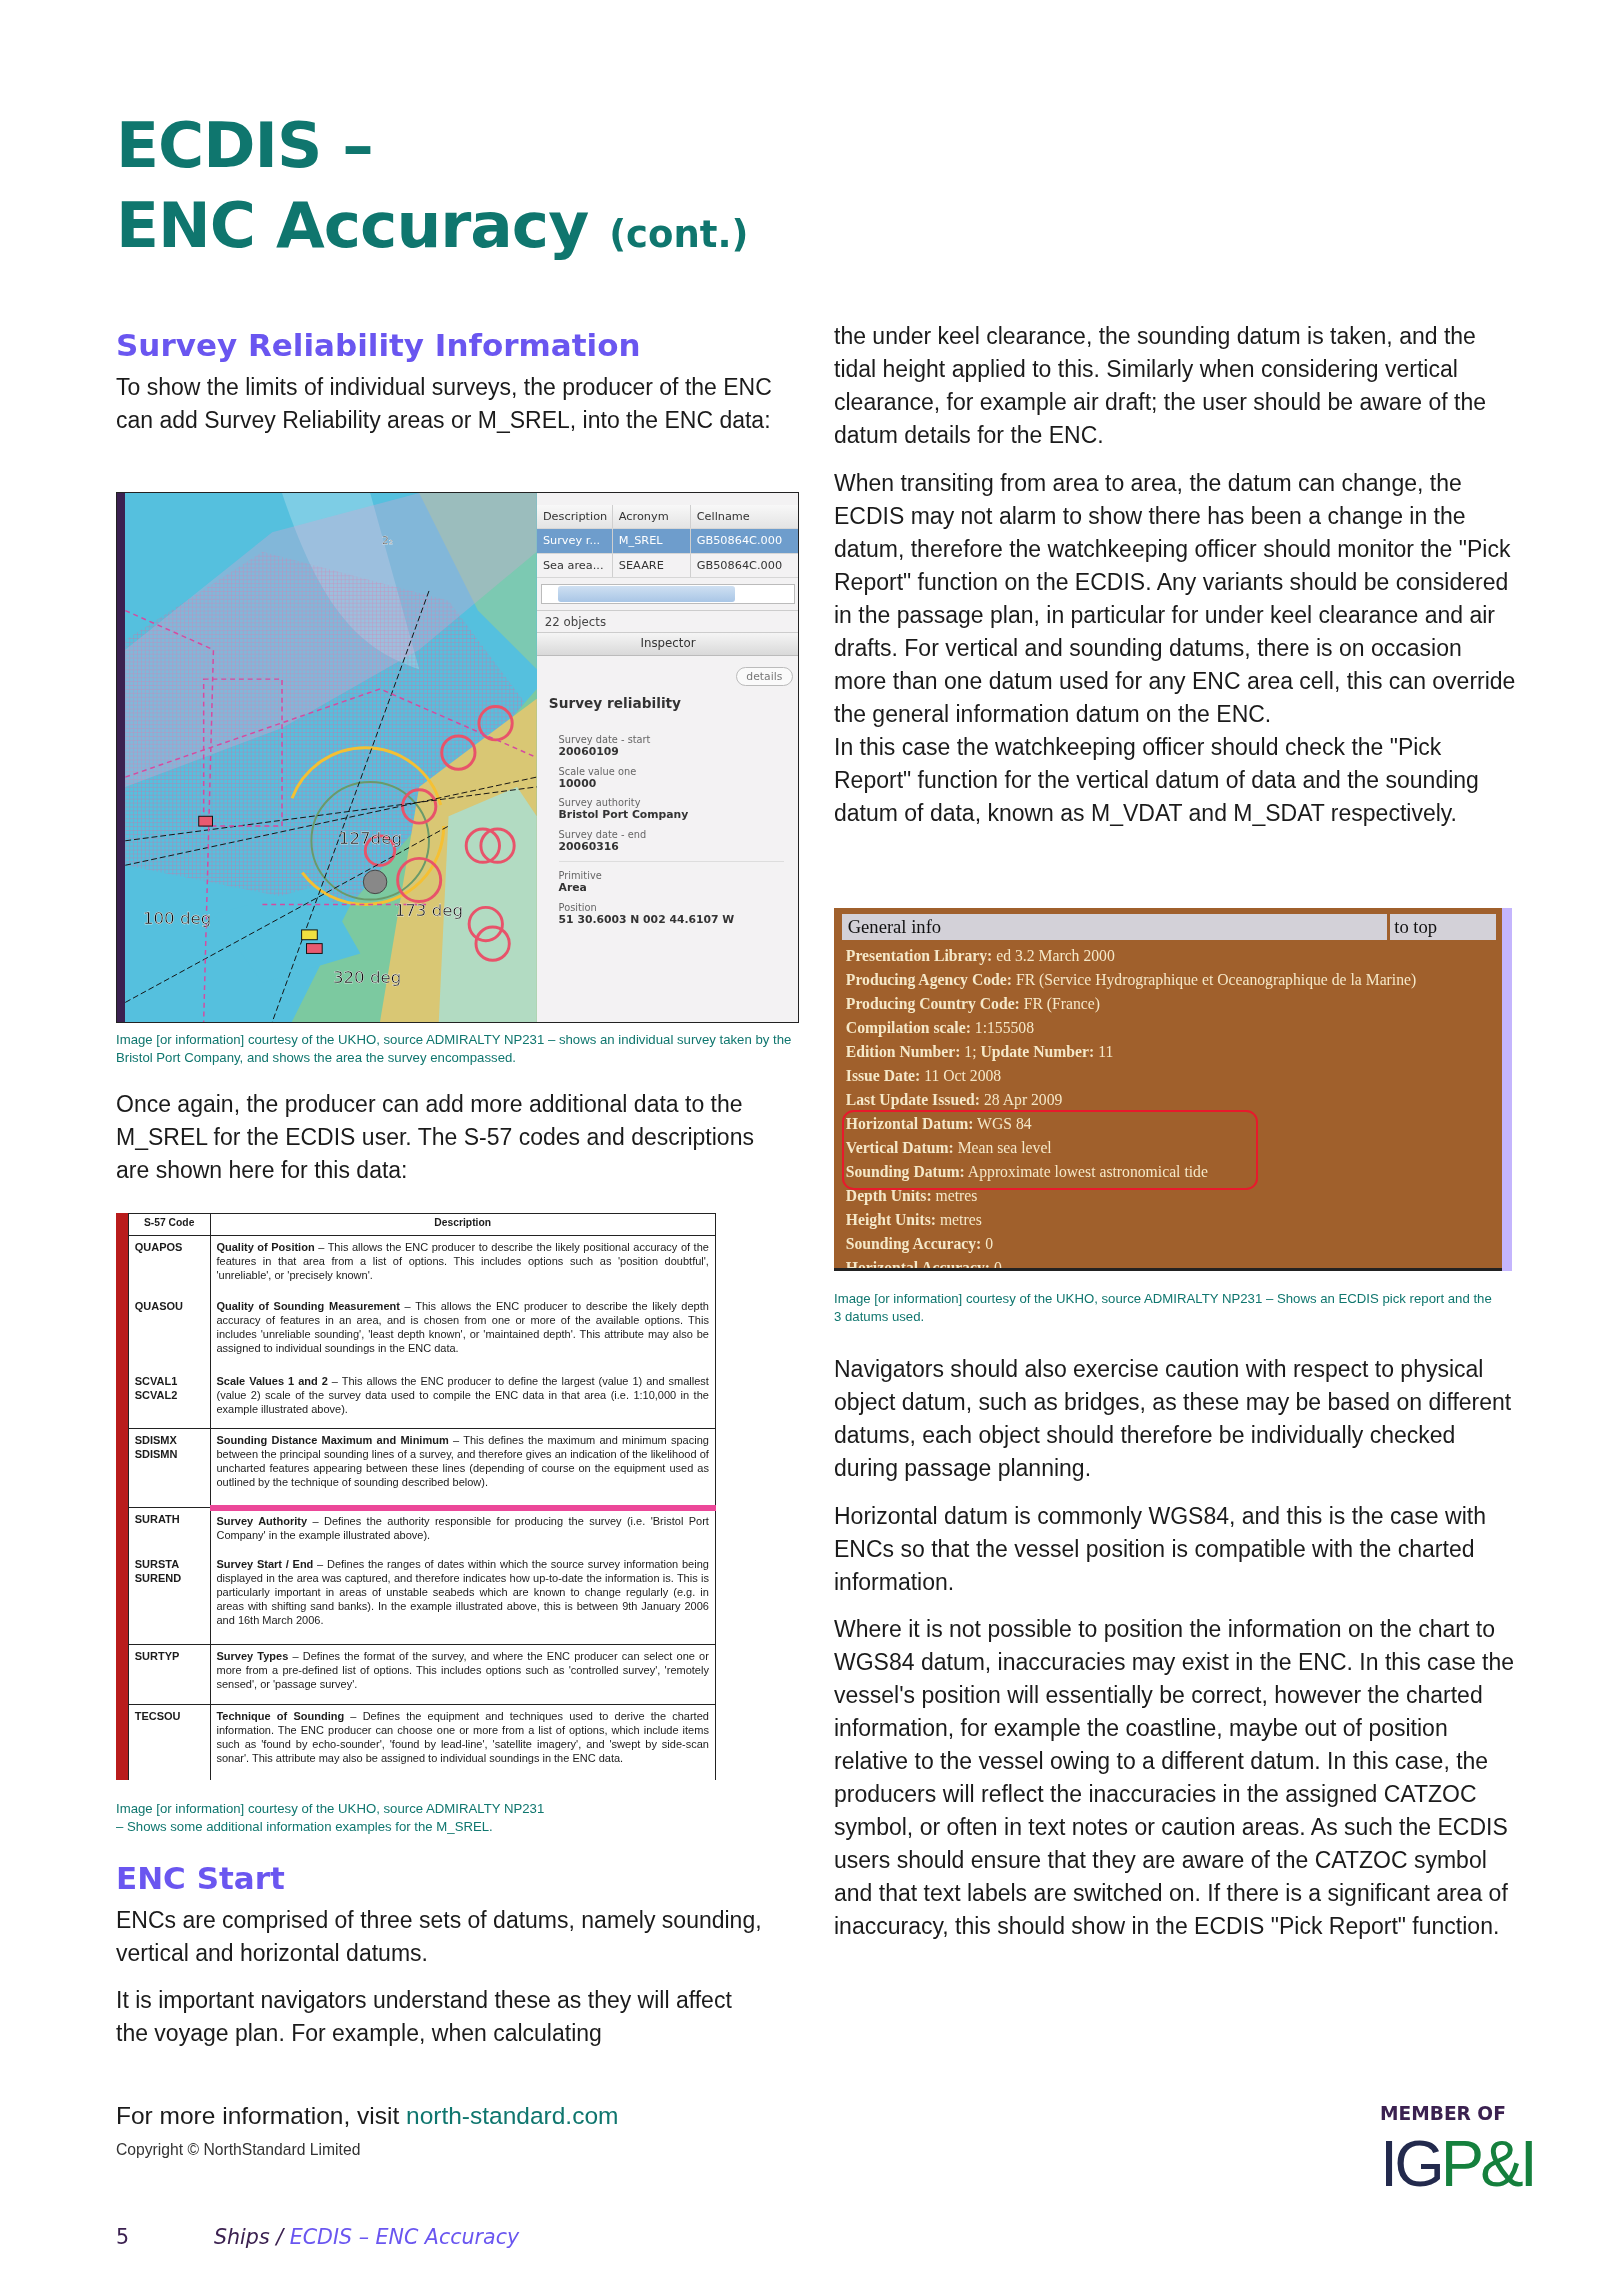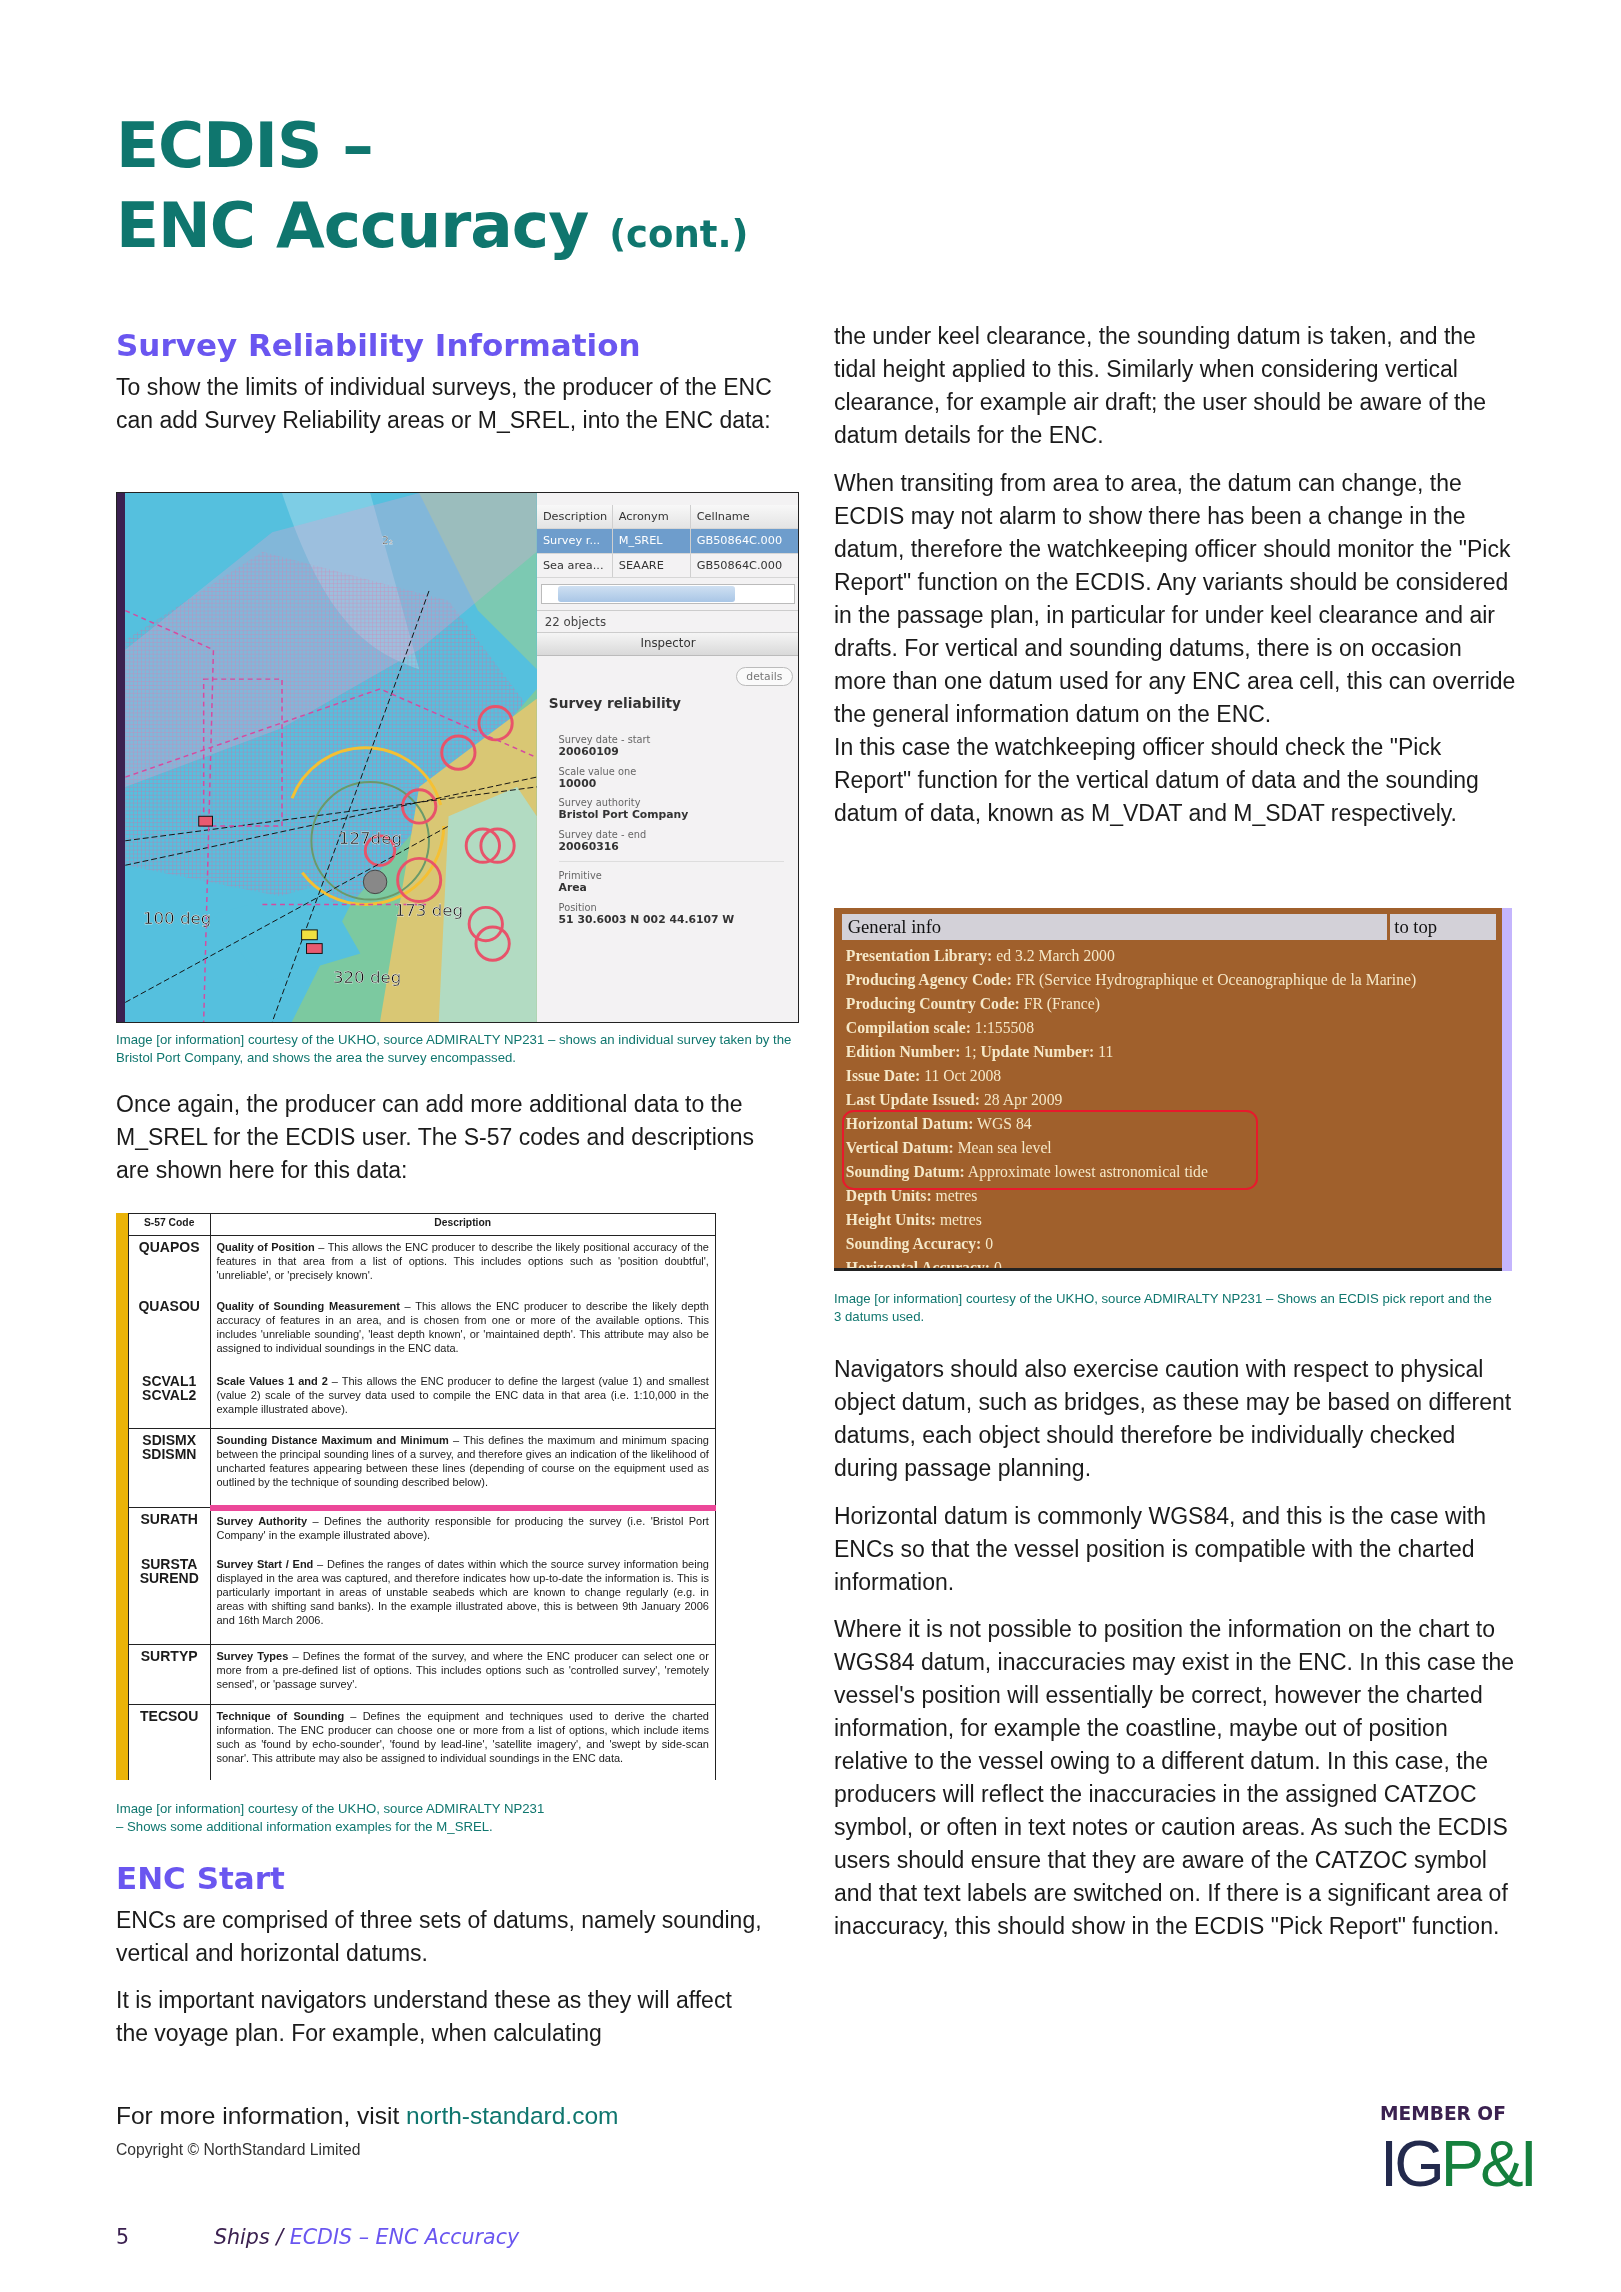--- a/index.html
+++ b/index.html
@@ -29,25 +29,25 @@
   .hscroll .thumb{position:absolute;left:15.7px;right:59px;top:1px;bottom:1px;background:linear-gradient(#cfe0f2,#a9c6e6);border-radius:2.9px;}
   .objcount{font-size:11.8px;color:#444;padding:3.9px 7.8px;border-top:1px solid #ccc;border-bottom:1px solid #ccc;}
   .inspector{background:linear-gradient(#f5f5f5,#d9d9d9);text-align:center;font-size:11.8px;color:#333;height:21.6px;line-height:21.6px;border-bottom:1px solid #bbb;}
   .details-btn{position:absolute;right:5.9px;top:174px;font-size:10.8px;color:#777;border:1px solid #bbb;border-radius:9.8px;padding:2px 9.8px;background:#fafafa;}
   .srtitle{position:absolute;left:11.8px;top:202px;font-size:13.7px;font-weight:bold;color:#333;}
   .fields{position:absolute;left:21.6px;top:233px;width:225px;}
   .flabel{font-size:9.8px;color:#666;margin-top:7.8px;}
   .fval{font-size:10.8px;font-weight:bold;color:#333;font-family:"DejaVu Sans",sans-serif;}
   .fsep{border-top:1px solid #ddd;margin-top:7.8px;}
   
-  .fig2{left:116px;top:1213px;width:532px;height:567px;background:#eab308;}
+  .fig2{left:116px;top:1213px;width:532px;height:567px;background:#b91c1c;}
   .s57{position:absolute;left:11.8px;top:0;width:588px;height:567px;background:#fff;border-collapse:collapse;font-size:11px;line-height:14px;}
   .s57 td,.s57 th{border:1px solid #222;vertical-align:top;padding:3.9px 5.9px;}
   .s57 th{font-family:"Liberation Sans",sans-serif;font-weight:bold;font-size:10.3px;text-align:center;padding:2px;}
-  .s57 td.code{width:69px;text-align:center;font-weight:bold;font-size:14px;font-family:"Liberation Sans",sans-serif;}
+  .s57 td.code{width:69px;text-align:left;font-weight:bold;font-size:11px;font-family:"Liberation Sans",sans-serif;}
   .s57 td.desc{text-align:justify;}
   .s57 td.desc b{font-weight:bold;}
   .s57 tr.nob td{border-top:none;border-bottom:none;}
   
   .fig3{left:834px;top:908px;width:678px;height:363px;background:#c4b5fd;}
   .gi{position:absolute;left:0;top:0;width:668px;height:363px;background:#a0602c;font-family:"Liberation Serif",serif;overflow:hidden;}
   .gihead{display:flex;margin:5.9px 5.9px 3.9px 7.8px;}
   .gihead .g1{flex:1;background:#d3d1d8;font-size:18.6px;padding:2px 5.9px;color:#111;}
   .gihead .g2{width:98px;background:#d3d1d8;font-size:18.6px;padding:2px 3.9px;margin-left:2.9px;color:#111;}
   .giline{font-size:15.7px;line-height:24px;color:#f5e8c8;padding-left:11.8px;white-space:nowrap;}

